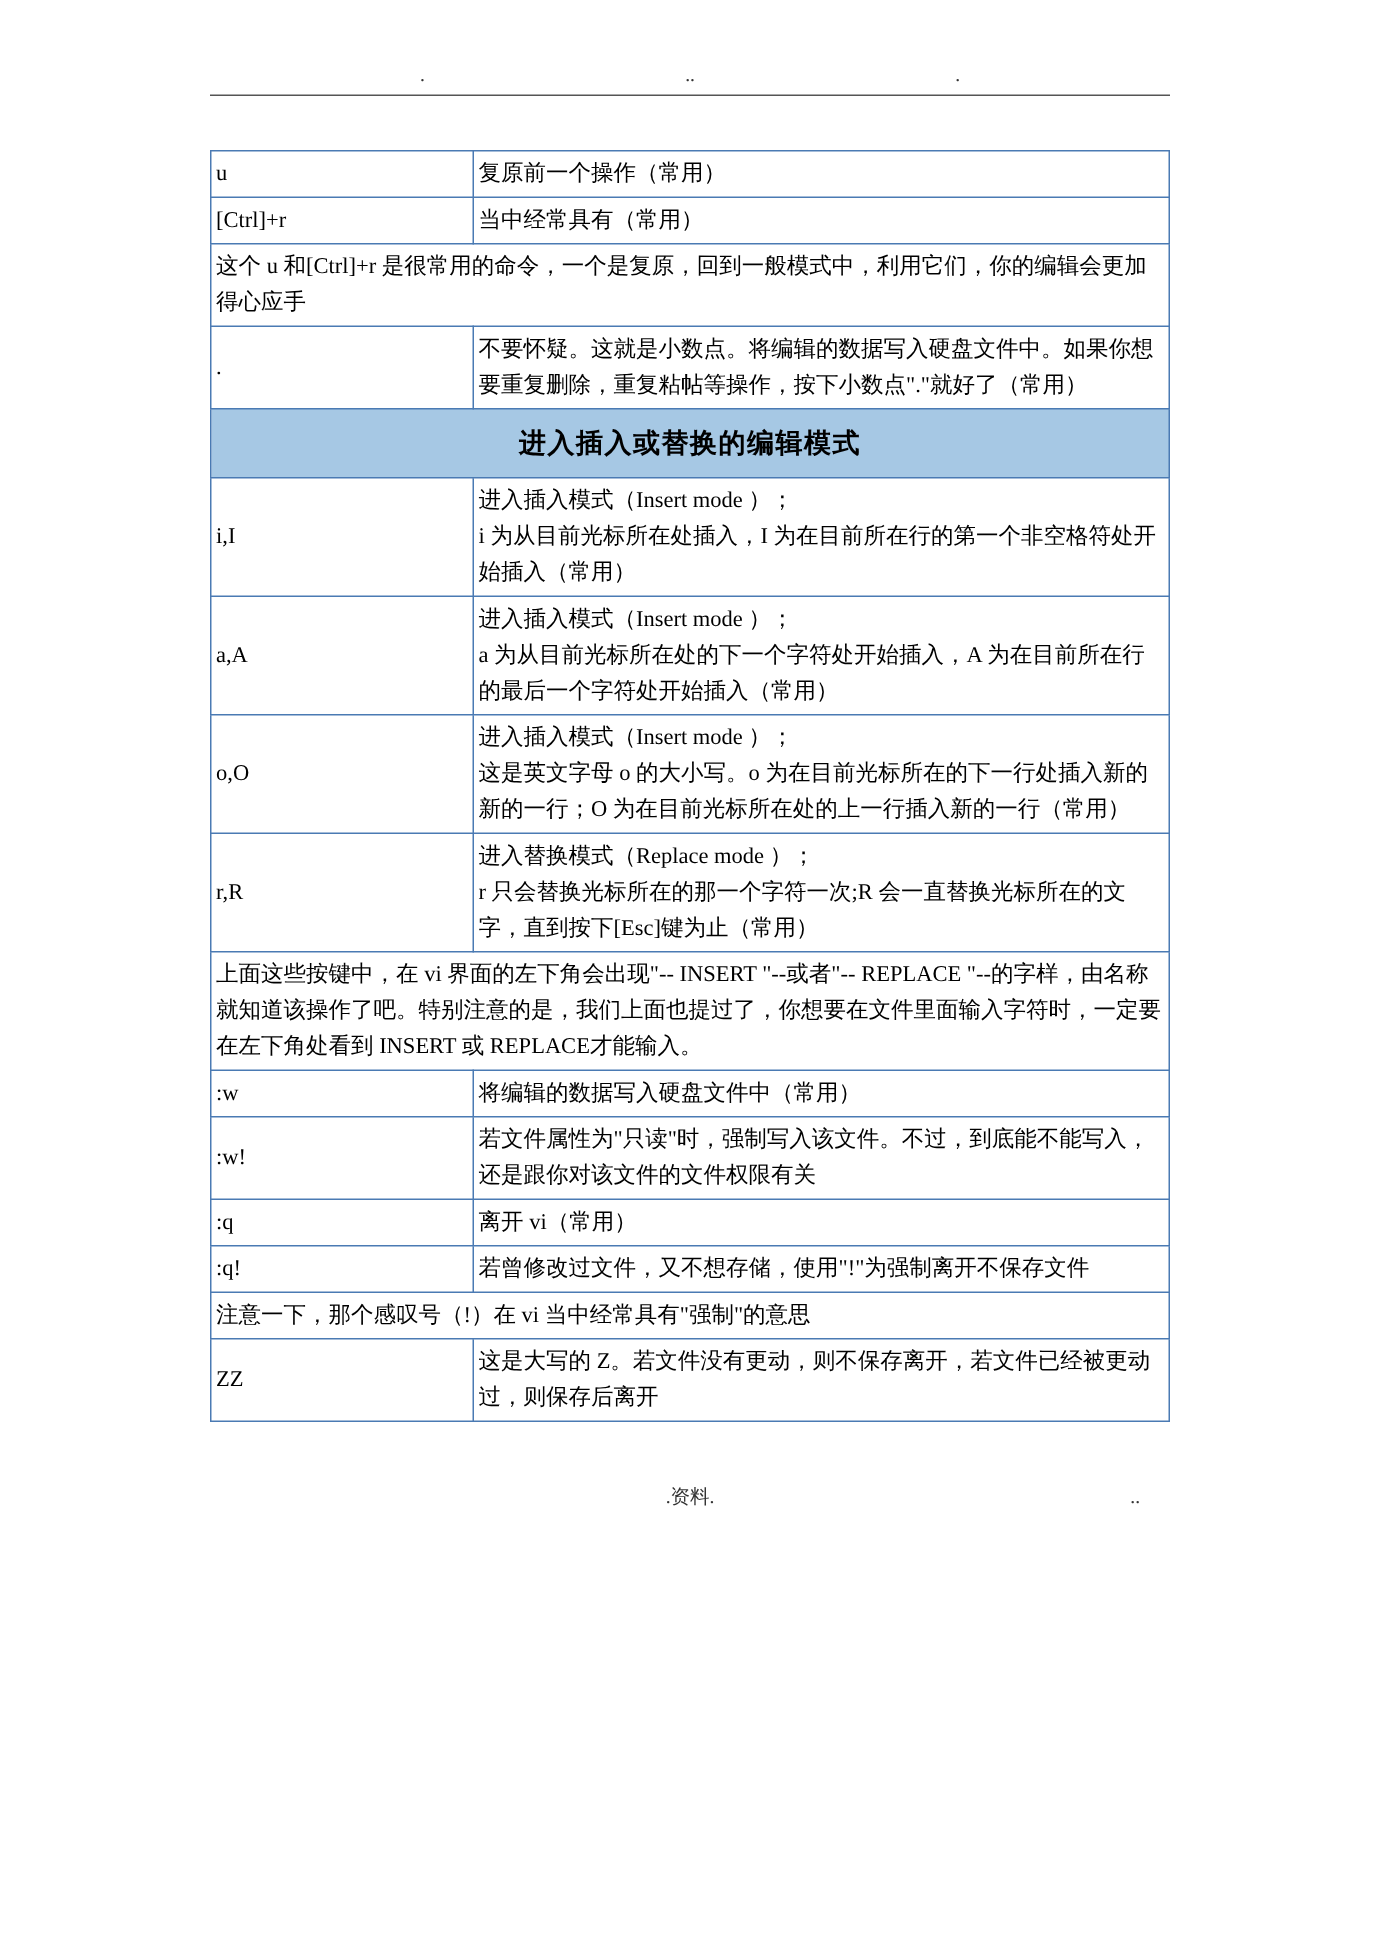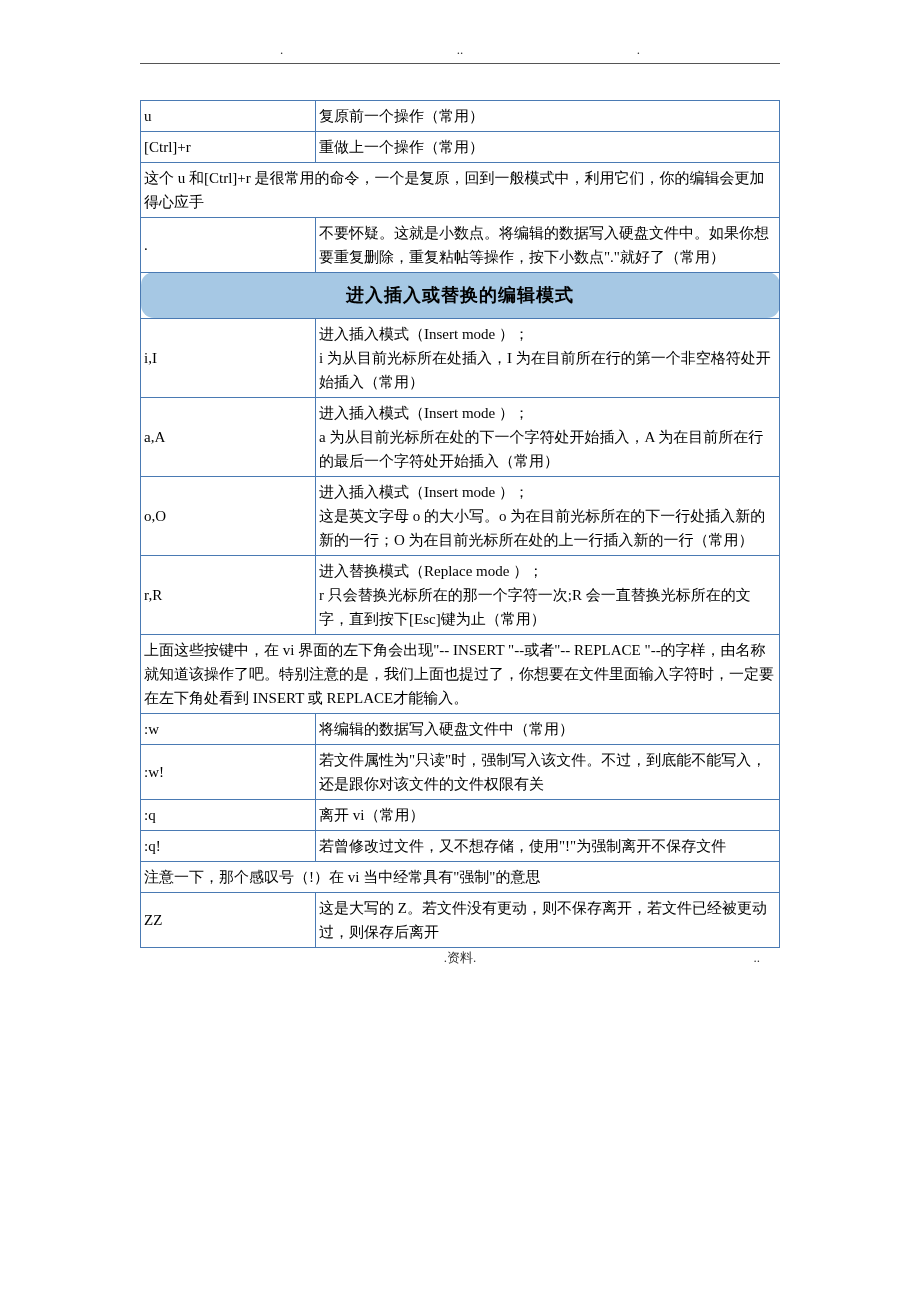--- a/index.html
+++ b/index.html
@@ -42,26 +42,26 @@
   }
   .key-col { width: 175px; }
   .section-header {
     background: #a6c8e4;
     text-align: center;
     font-size: 18px;
     font-weight: bold;
     font-family: "SimHei", "黑体", sans-serif;
     padding: 8px 0;
     letter-spacing: 1px;
-    border-radius: 13px;
   }
   .footer {
     text-align: center;
     font-size: 13px;
     color: #333;
+    margin-top: 40px;
     position: relative;
   }
   .footer .dots-right {
     position: absolute;
     right: 160px;
   }
 </style>
 </head>
 <body>
 
@@ -78,21 +78,21 @@
       <col class="key-col">
       <col>
     </colgroup>
     <tbody>
       <tr>
         <td>u</td>
         <td>复原前一个操作（常用）</td>
       </tr>
       <tr>
         <td>[Ctrl]+r</td>
-        <td>重做上一个操作（常用）</td>
+        <td>当中经常具有（常用）</td>
       </tr>
       <tr>
         <td colspan="2">这个 u 和[Ctrl]+r  是很常用的命令，一个是复原，回到一般模式中，利用它们，你的编辑会更加得心应手</td>
       </tr>
       <tr>
         <td>.</td>
         <td>不要怀疑。这就是小数点。将编辑的数据写入硬盘文件中。如果你想要重复删除，重复粘帖等操作，按下小数点"."就好了（常用）</td>
       </tr>
       <tr>
         <td colspan="2" class="section-header">进入插入或替换的编辑模式</td>

